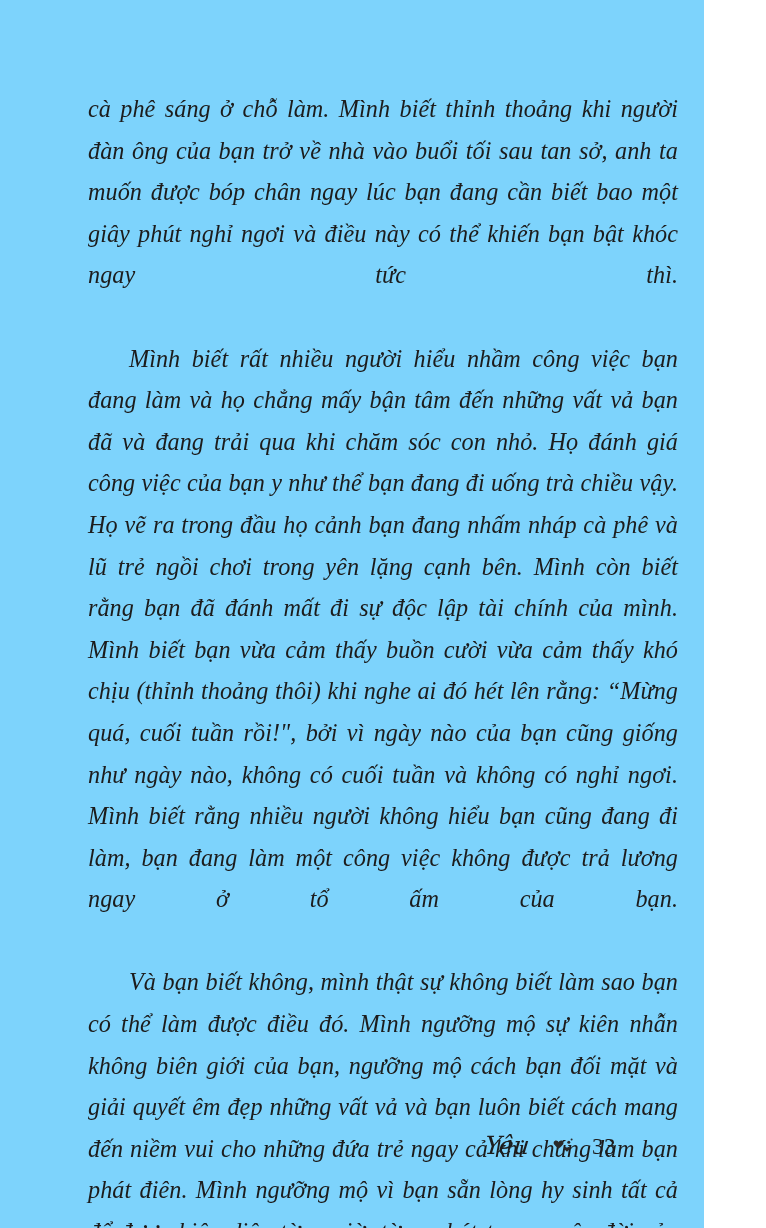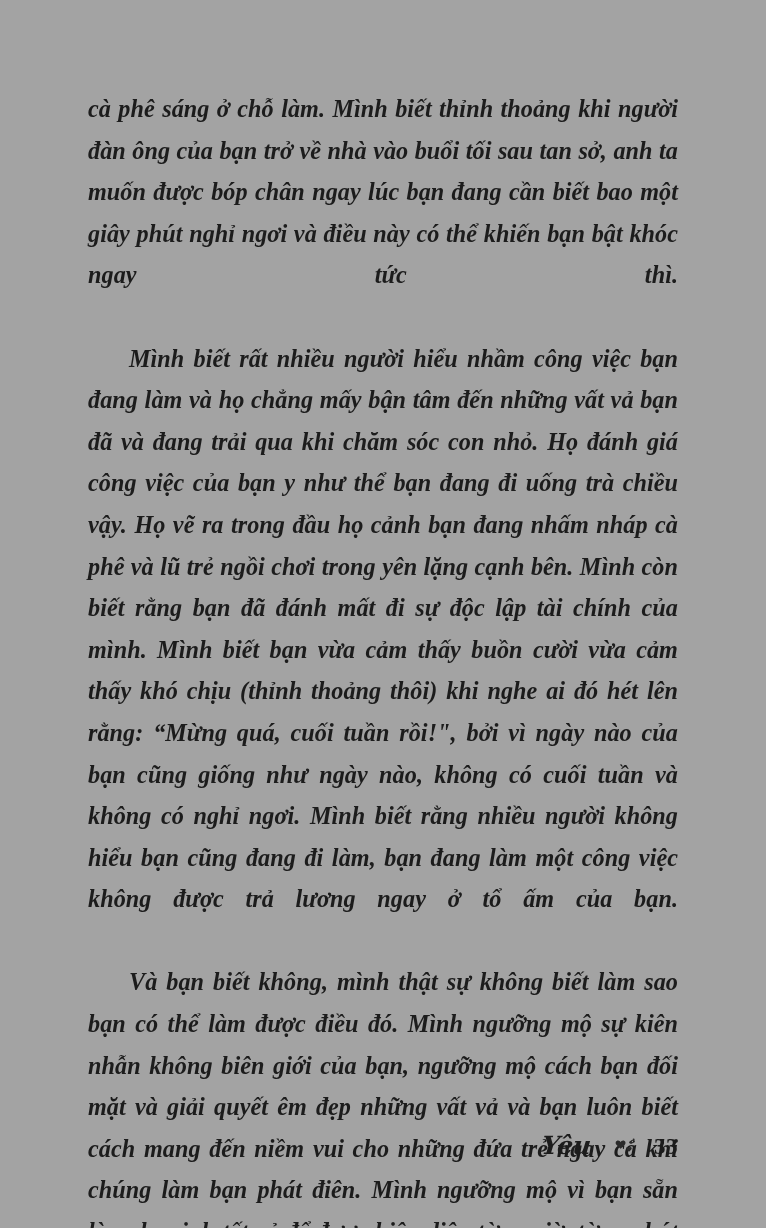--- a/index.html
+++ b/index.html
@@ -11,25 +11,24 @@
     width: 766px;
     height: 1228px;
     font-family: "Liberation Serif", "DejaVu Serif", serif;
     color: #1a1a1a;
     overflow: hidden;
     position: relative;
   }
 
   .page {
     position: relative;
-    width: 766px;
+    width: 704px;
     height: 1228px;
-    background: #a3a3a3;
+    background: #7dd3fc;
     box-sizing: border-box;
-    font-weight: bold;
   }
 
   .text-block {
     position: absolute;
     left: 88px;
     top: 88px;
     width: 590px;
   }
 
   p.para {

